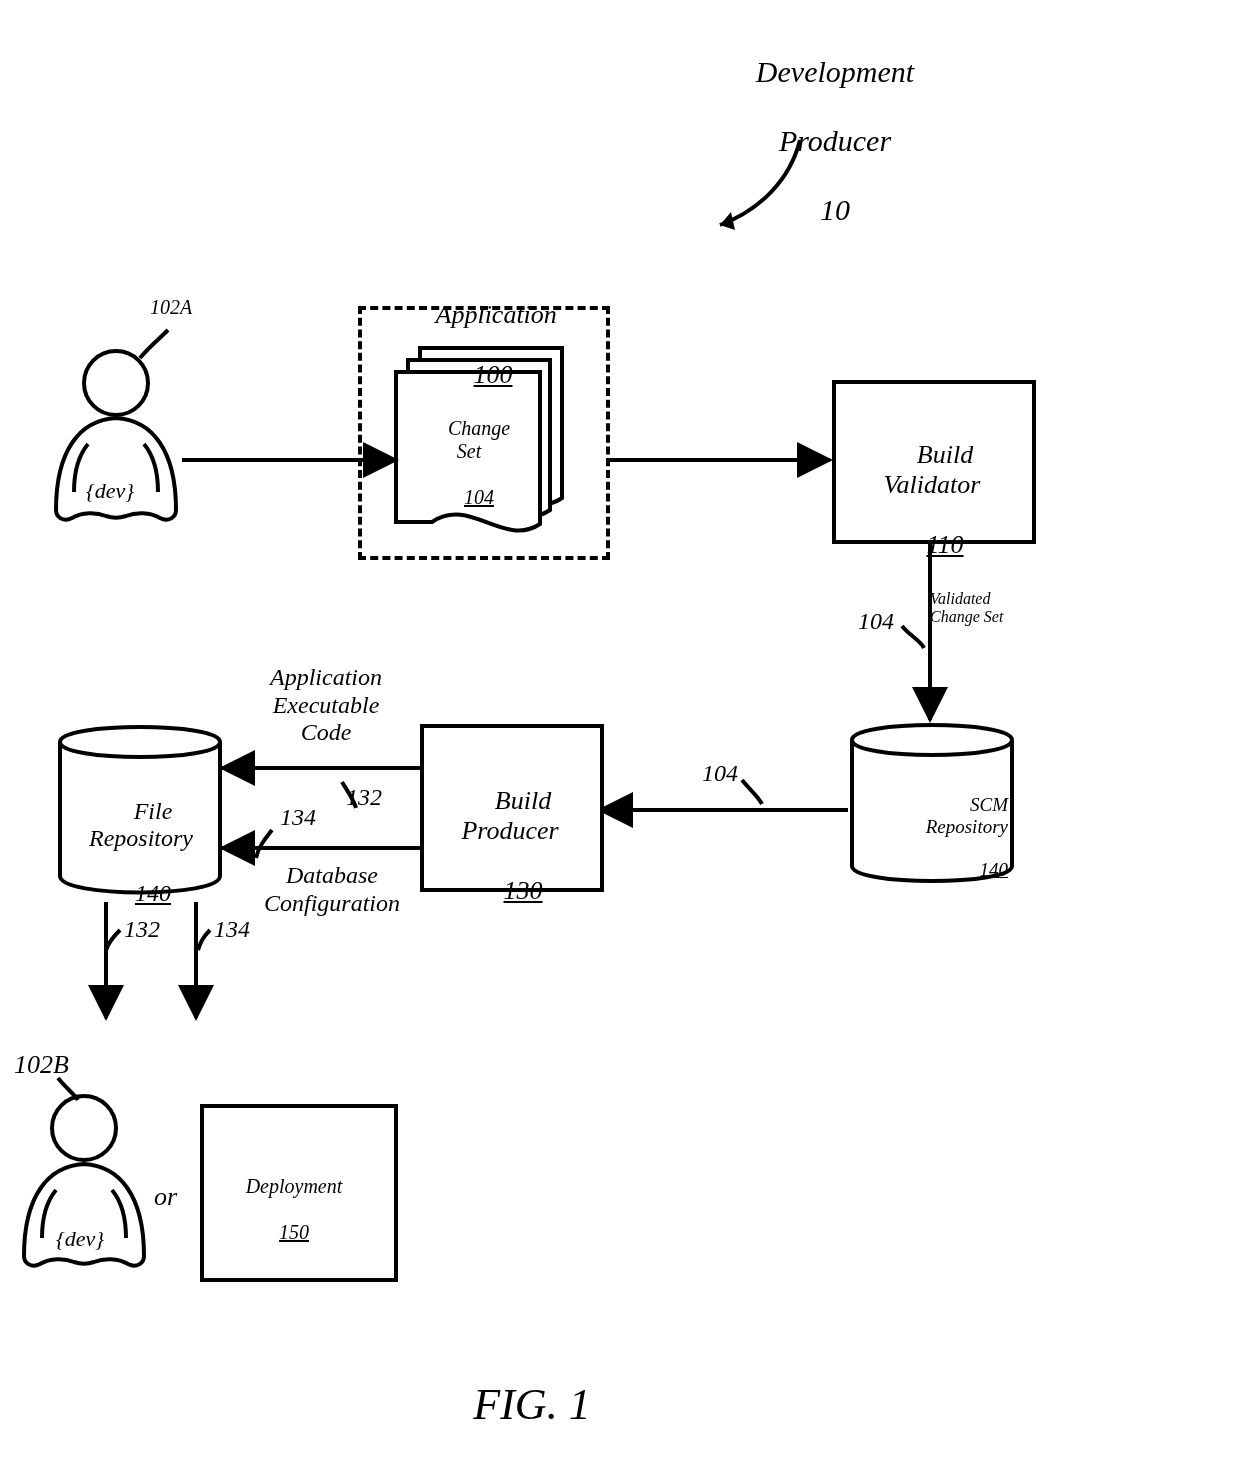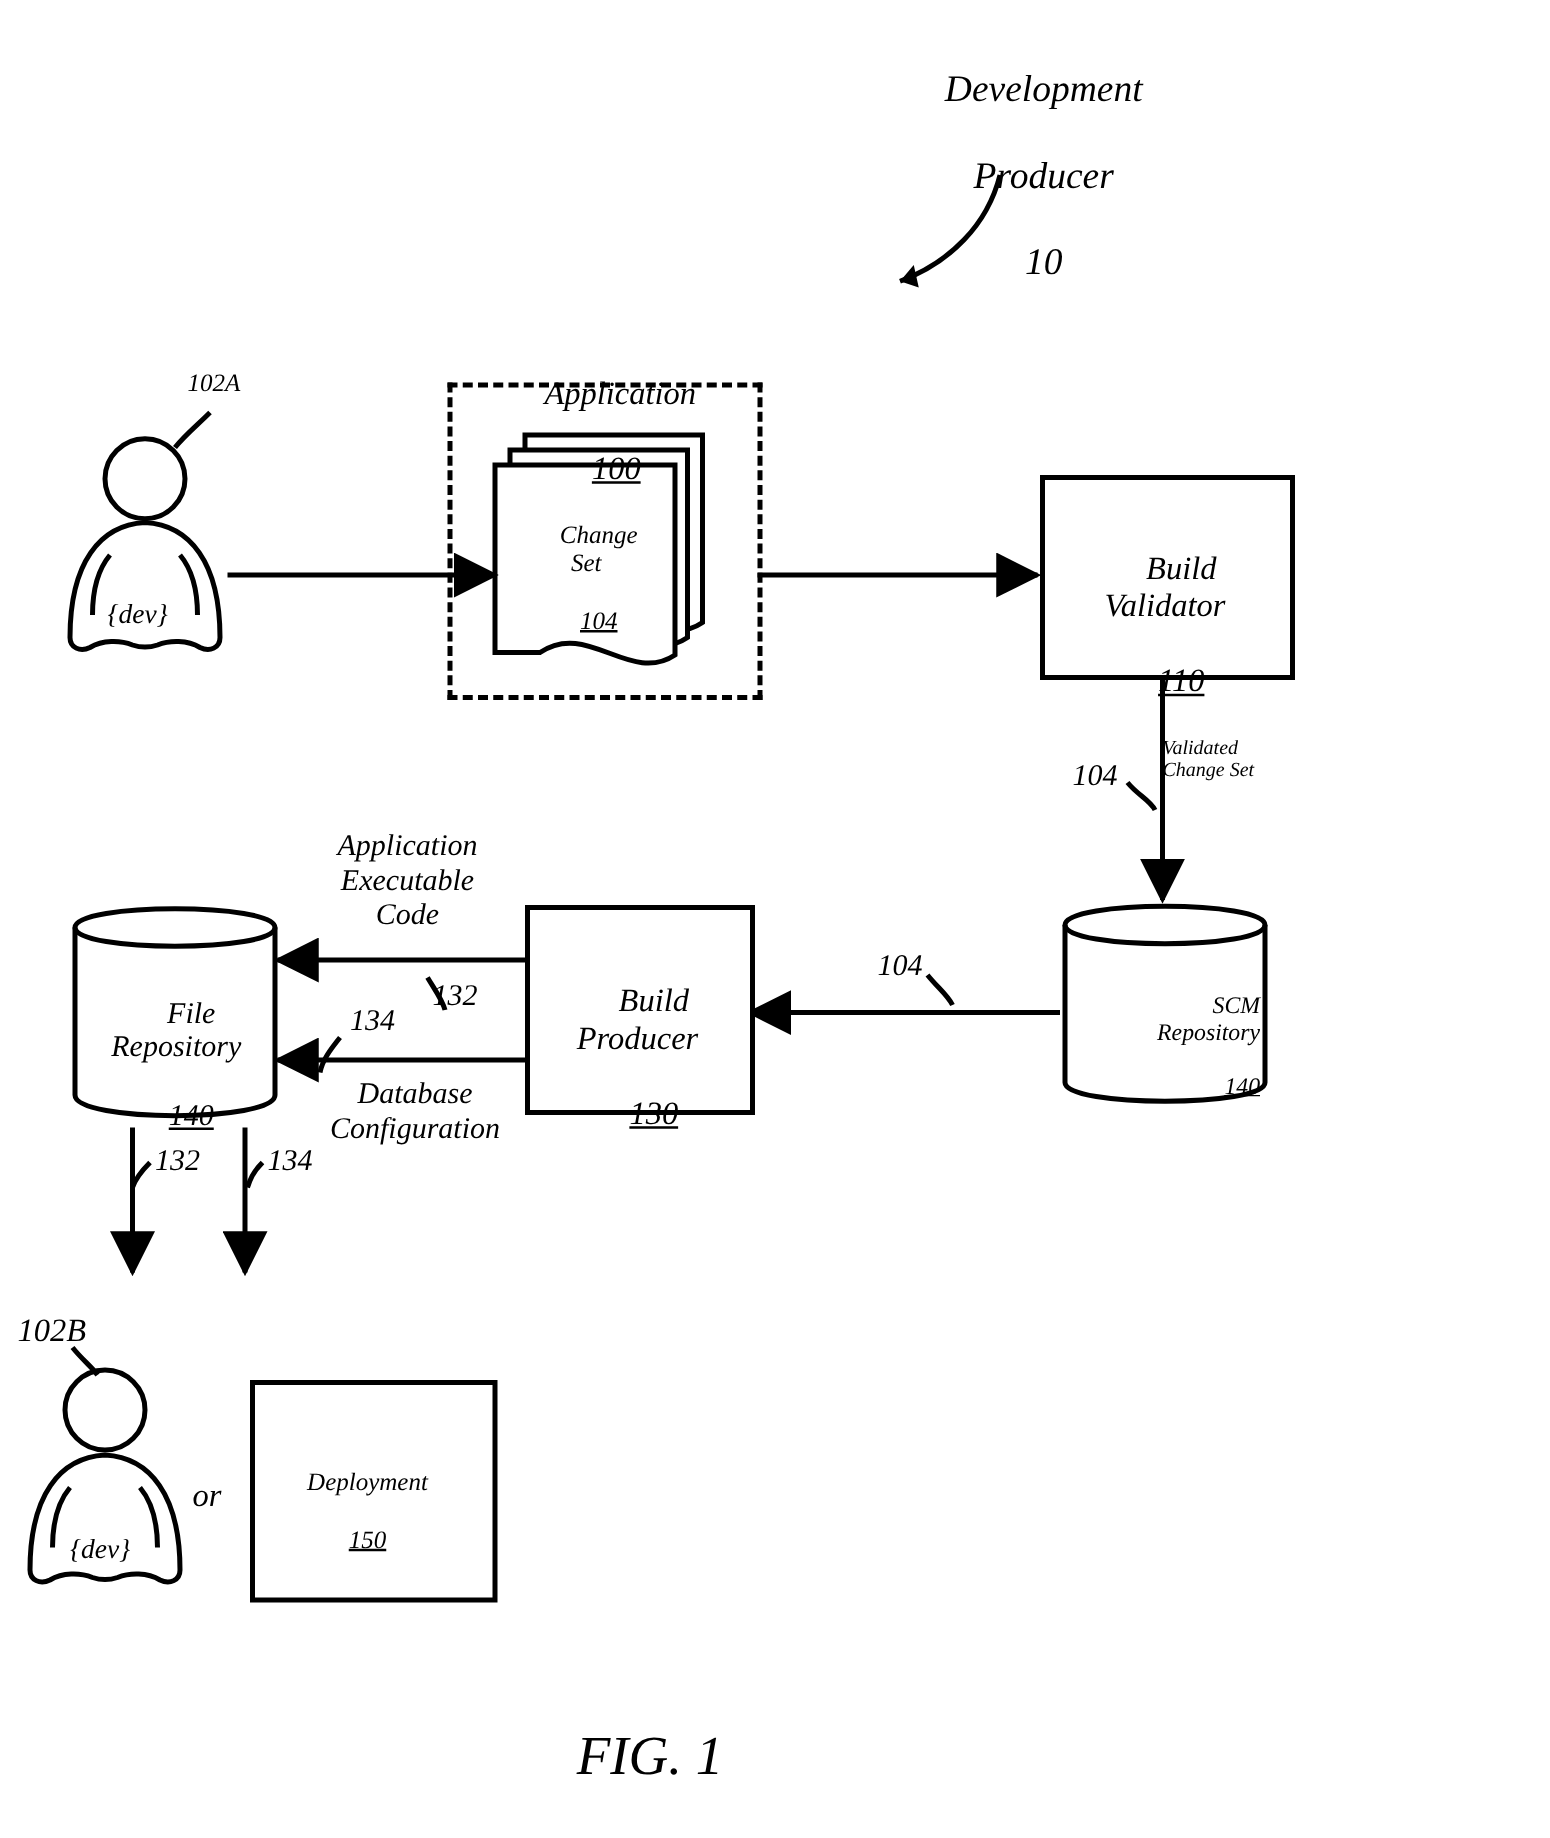--- a/index.html
+++ b/index.html
@@ -18,20 +18,21 @@
   .txt {
     position: absolute;
     font-style: italic;
     text-align: center;
     line-height: 1.15;
     white-space: pre;
   }
   .figcap {
     font-style: italic;
     font-size: 44px;
+    padding-left: 12px;
   }
   .box {
     position: absolute;
     border: 4px solid #000;
     background: #fff;
   }
   .dashed {
     position: absolute;
     border: 4px dashed #000;
     background: transparent;

